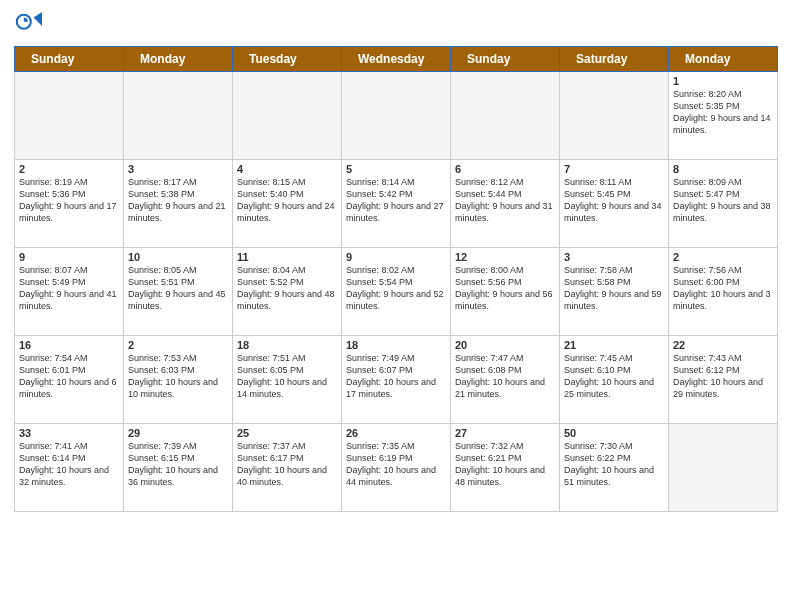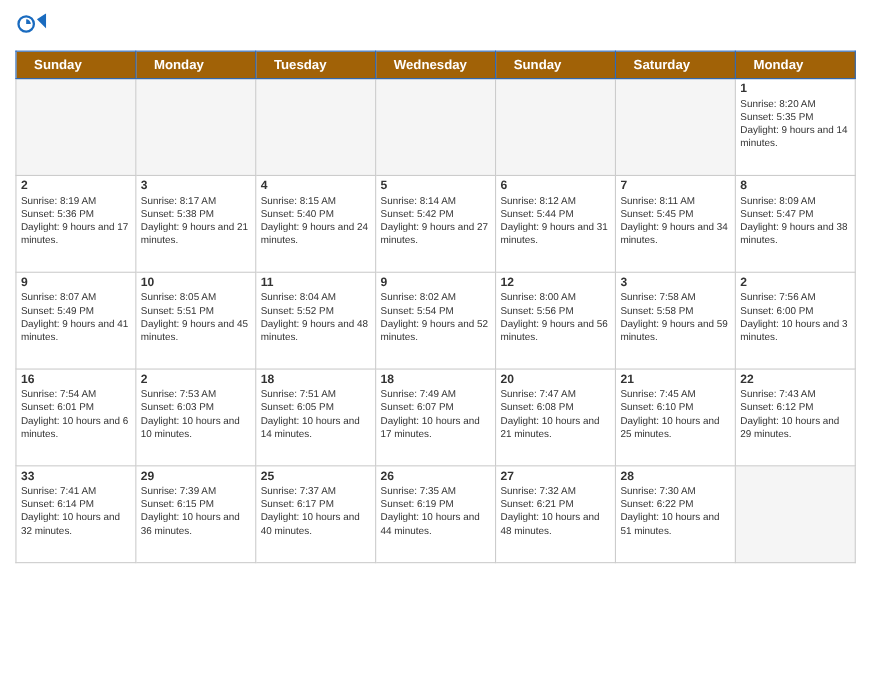--- a/index.html
+++ b/index.html
@@ -245,20 +245,20 @@
           </td>
           <td>
             <span class="day-number">26</span>
             <div class="day-info">Sunrise: 7:35 AM<br>Sunset: 6:19 PM<br>Daylight: 10 hours and 44 minutes.</div>
           </td>
           <td>
             <span class="day-number">27</span>
             <div class="day-info">Sunrise: 7:32 AM<br>Sunset: 6:21 PM<br>Daylight: 10 hours and 48 minutes.</div>
           </td>
           <td>
-            <span class="day-number">28</span>
+            <span class="day-number">50</span>
             <div class="day-info">Sunrise: 7:30 AM<br>Sunset: 6:22 PM<br>Daylight: 10 hours and 51 minutes.</div>
           </td>
           <td class="empty"></td>
         </tr>
       </tbody>
   </table>
 </div>
 
 </body></html>

